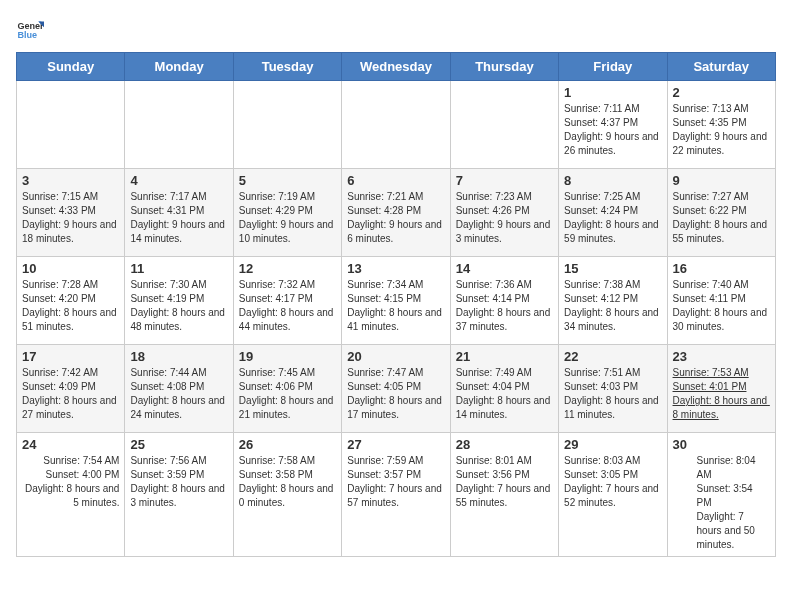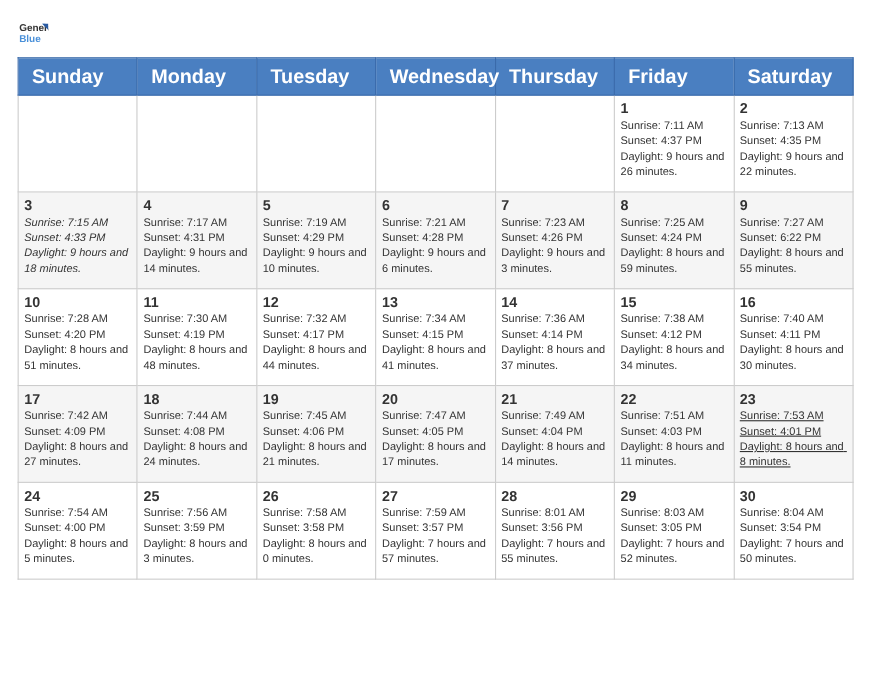--- a/index.html
+++ b/index.html
@@ -39,24 +39,24 @@
       color: #555;
     }
     table {
       width: 100%;
       border-collapse: collapse;
       table-layout: fixed;
     }
     thead tr th {
       background-color: #4a7fc1;
       color: #fff;
-      font-size: 18px;
+      font-size: 13px;
       font-weight: bold;
-      padding: 6px 12px;
-      text-align: left;
+      padding: 6px 0;
+      text-align: center;
       border: 1px solid #3a6aaa;
     }
     tbody tr td {
       border: 1px solid #ccc;
       vertical-align: top;
       padding: 4px 5px;
       font-size: 10.5px;
       color: #333;
       height: 88px;
       background: #fff;
@@ -126,21 +126,21 @@
         <td>
           <span class="day-number">2</span>
           <div class="day-info" style="white-space: pre-wrap;">Sunrise: 7:13 AM
 Sunset: 4:35 PM
 Daylight: 9 hours and 22 minutes.</div>
         </td>
       </tr>
       <tr>
         <td>
           <span class="day-number">3</span>
-          <div class="day-info" style="white-space: pre-wrap; font-style: italic;">Sunrise: 7:15 AM
+          <div class="day-info" style="white-space: pre-wrap;">Sunrise: 7:15 AM
 Sunset: 4:33 PM
 Daylight: 9 hours and 18 minutes.</div>
         </td>
         <td>
           <span class="day-number">4</span>
           <div class="day-info" style="white-space: pre-wrap;">Sunrise: 7:17 AM
 Sunset: 4:31 PM
 Daylight: 9 hours and 14 minutes.</div>
         </td>
         <td>
@@ -258,21 +258,21 @@
         <td>
           <span class="day-number">23</span>
           <div class="day-info" style="white-space: pre-wrap; text-decoration: underline;">Sunrise: 7:53 AM
 Sunset: 4:01 PM
 Daylight: 8 hours and 8 minutes.</div>
         </td>
       </tr>
       <tr>
         <td>
           <span class="day-number">24</span>
-          <div class="day-info" style="white-space: pre-wrap;">Sunrise: 7:54 AM
+          <div class="day-info" style="white-space: pre-wrap; text-align: right;">Sunrise: 7:54 AM
 Sunset: 4:00 PM
 Daylight: 8 hours and 5 minutes.</div>
         </td>
         <td>
           <span class="day-number">25</span>
           <div class="day-info" style="white-space: pre-wrap;">Sunrise: 7:56 AM
 Sunset: 3:59 PM
 Daylight: 8 hours and 3 minutes.</div>
         </td>
         <td>
@@ -294,19 +294,19 @@
 Daylight: 7 hours and 55 minutes.</div>
         </td>
         <td>
           <span class="day-number">29</span>
           <div class="day-info" style="white-space: pre-wrap;">Sunrise: 8:03 AM
 Sunset: 3:05 PM
 Daylight: 7 hours and 52 minutes.</div>
         </td>
         <td>
           <span class="day-number">30</span>
-          <div class="day-info" style="white-space: pre-wrap;">Sunrise: 8:04 AM
+          <div class="day-info" style="white-space: pre-wrap; margin-left: 24px;">Sunrise: 8:04 AM
 Sunset: 3:54 PM
 Daylight: 7 hours and 50 minutes.</div>
         </td>
       </tr>
     </tbody>
 </table>
 
 </body></html>

